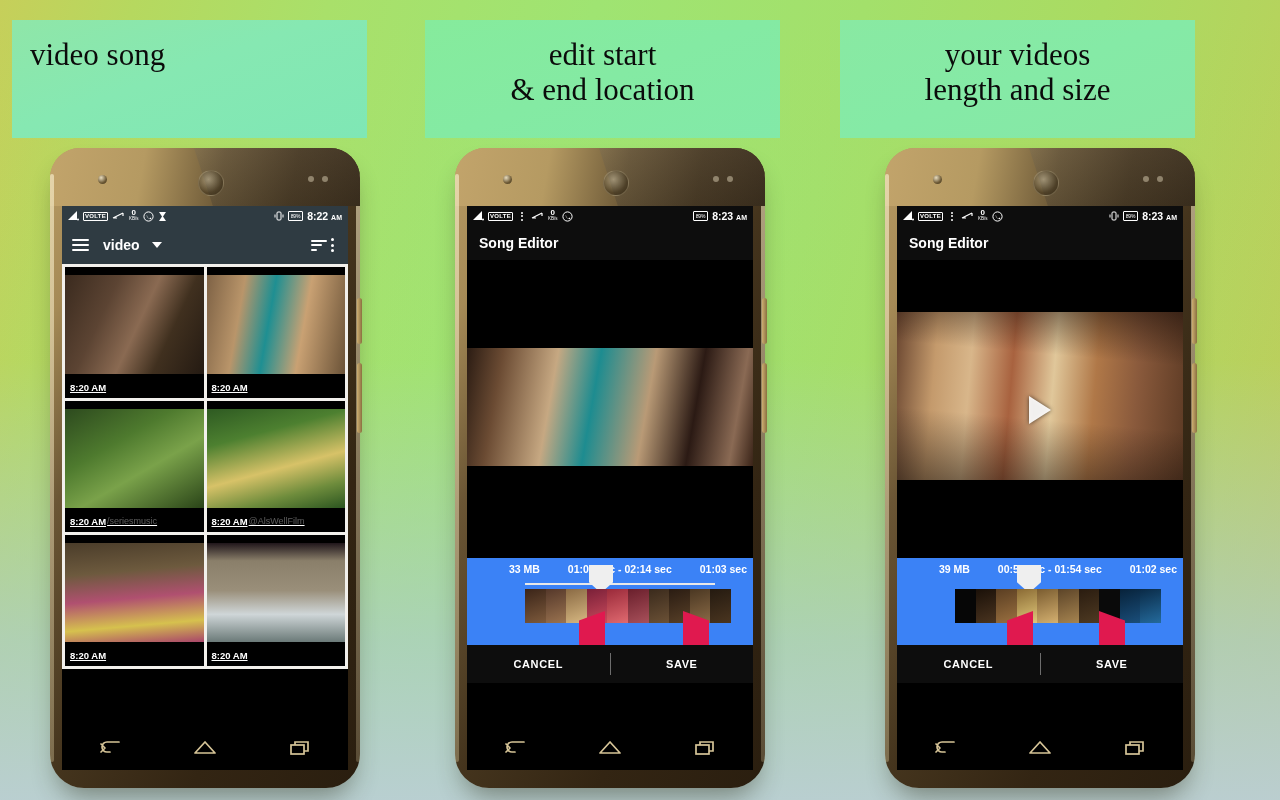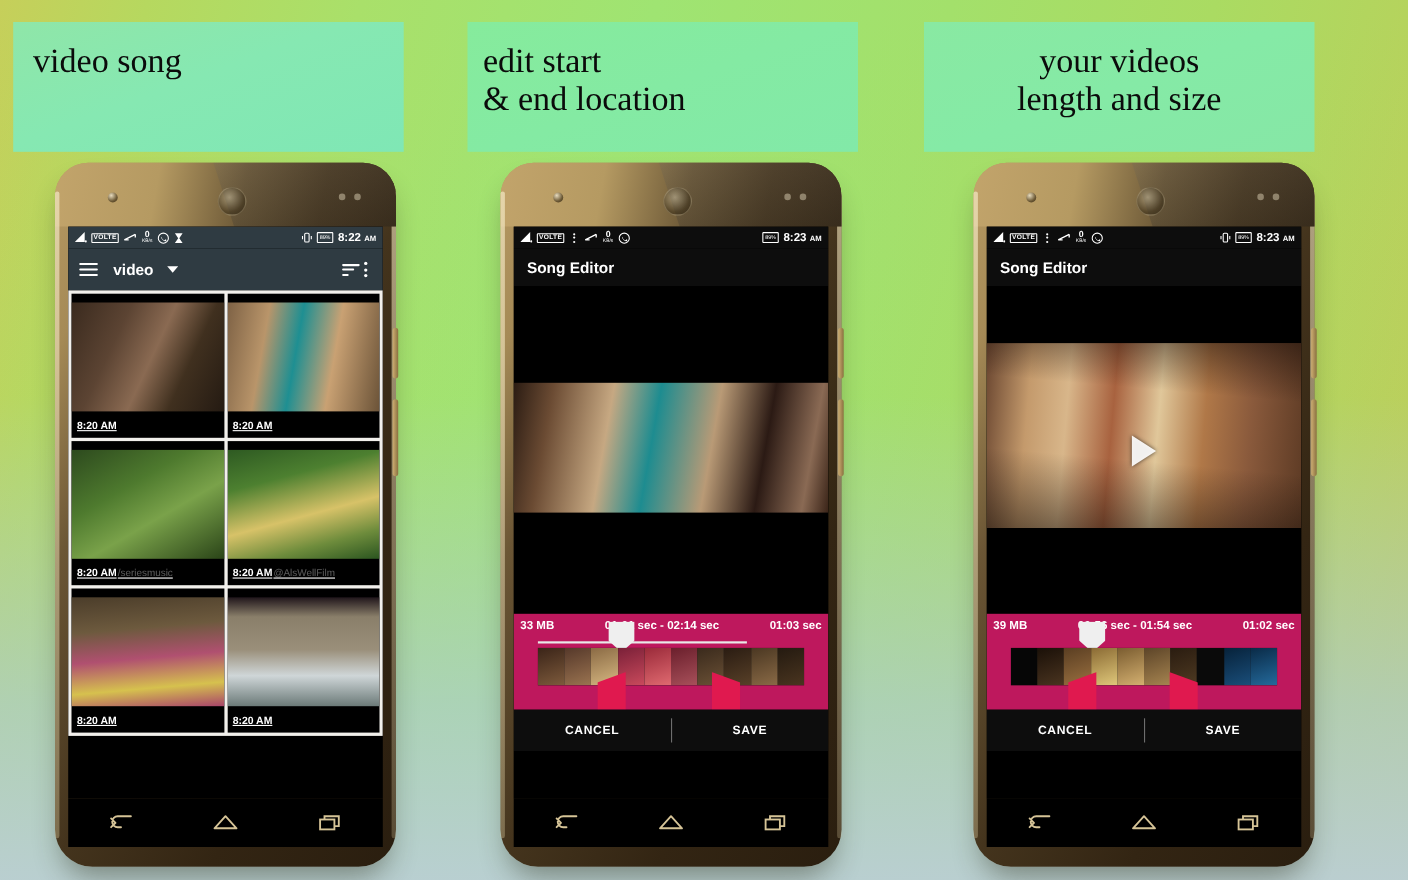--- a/index.html
+++ b/index.html
@@ -28,21 +28,21 @@
     box-sizing:border-box;
   }
   #cap1{
     left:12px;top:20px;width:355px;height:118px;
     background:linear-gradient(160deg,#8fe6a8 0%,#86e8b2 45%,#7fe7b5 100%);
     font-size:31px;text-align:left;padding-left:18px;padding-top:18px;
   }
   #cap2{
     left:425px;top:20px;width:355px;height:118px;
     background:linear-gradient(160deg,#86eb9c 0%,#84eaa3 50%,#82e9a8 100%);
-    font-size:31px;text-align:left;padding-top:18px;
+    font-size:31px;text-align:center;padding-top:18px;
   }
   #cap3{
     left:840px;top:20px;width:355px;height:118px;
     background:linear-gradient(160deg,#89e9a2 0%,#85eaa6 50%,#86e7a6 100%);
     font-size:31px;text-align:center;padding-top:18px;
   }
   .cap-line{display:block;}
 
   
   .phone{
@@ -155,21 +155,21 @@
   .editor-top{height:34px;background:#0d0d0d;display:flex;align-items:center;padding:0 12px;}
   .editor-title{color:#fff;font-size:14px;font-weight:bold;}
   .video-stage{position:relative;background:#000;height:298px;}
   .video-frame{position:absolute;left:0;right:0;}
   .playbtn{
     position:absolute;left:50%;top:50%;transform:translate(-50%,-50%);
     width:0;height:0;border-left:22px solid rgba(255,255,255,.92);
     border-top:14px solid transparent;border-bottom:14px solid transparent;
     filter:drop-shadow(0 0 2px rgba(0,0,0,.7));
   }
-  .trimpanel{background:#be185d;position:relative;padding-top:5px;}
+  .trimpanel{background:#3b82f6;position:relative;padding-top:5px;padding-left:36px;}
   .trimlabels{display:flex;justify-content:space-between;padding:0 6px;color:#fff;font-size:10.5px;font-weight:bold;}
   .trimlabels .mid{position:relative;}
   .filmstrip-wrap{position:relative;height:58px;margin-top:12px;}
   .filmstrip{position:absolute;left:22px;right:22px;top:2px;height:34px;background:#111;overflow:hidden;display:flex;}
   .filmstrip > div{flex:1;height:100%;}
   .progline{position:absolute;left:22px;top:-4px;height:2px;background:#e9e9e9;}
   .playhead{
     position:absolute;top:-22px;width:24px;height:28px;
     background:#efefef;clip-path:polygon(0 0,100% 0,100% 62%,50% 100%,0 62%);
   }

